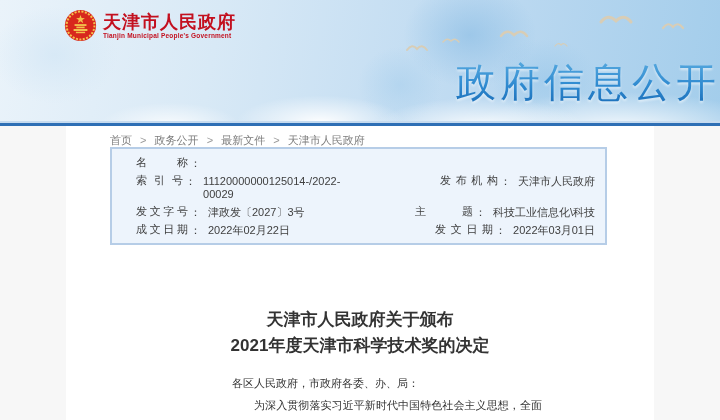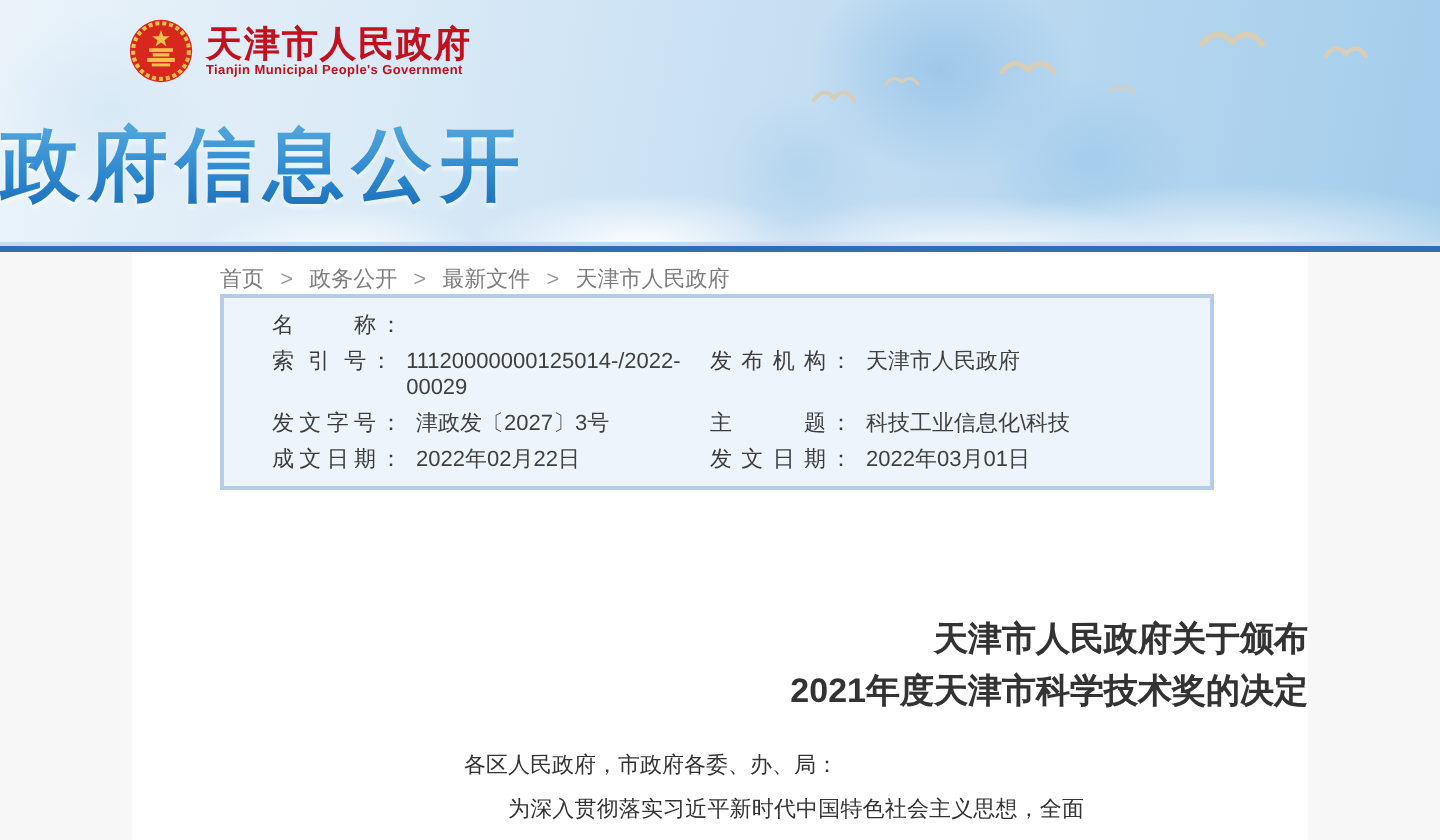--- a/index.html
+++ b/index.html
@@ -23,49 +23,49 @@
       radial-gradient(ellipse 200px 48px at 620px 128px, rgba(255,255,255,.85), rgba(255,255,255,0) 75%); }
   .sep-light { height:2px; background:#c6dbef; }
   .sep-dark  { height:3px; background:#2e6fb5; }
 
   .site-brand { position:absolute; left:64px; top:9px; display:flex; align-items:center; z-index:3; cursor:pointer; }
   .emblem { width:33px; height:33px; }
   .brand-text { margin-left:6px; }
   .brand-cn { font-size:18px; font-weight:bold; color:#c3101f; letter-spacing:1px; line-height:20px; }
   .brand-en { font-size:6.5px; font-weight:bold; color:#c3101f; letter-spacing:.2px; line-height:8px; }
 
-  .banner-title { position:absolute; left:0; right:0; top:55px; text-align:left; z-index:2;
-    font-size:40px; font-weight:bold; letter-spacing:4px;
+  .banner-title { position:absolute; left:0; right:0; top:55px; text-align:right; z-index:2;
+    font-size:40px; font-weight:normal; letter-spacing:4px;
     background:linear-gradient(180deg,#5fb0e2 0%,#2f8ad0 55%,#1668b4 100%);
     -webkit-background-clip:text; background-clip:text;
     -webkit-text-fill-color:transparent; color:transparent;
     filter:drop-shadow(0 2px 1px rgba(255,255,255,.55)); }
 
   .birds { position:absolute; left:405px; top:12px; z-index:2; }
 
   
   .wrapper { width:588px; height:294px; margin:0 auto; background:#ffffff; padding:8px 0 0 44px; }
 
   .breadcrumb { font-size:11px; color:#7d7d7d; line-height:13px; margin-bottom:0; }
   .breadcrumb .bc-item { cursor:pointer; }
   .breadcrumb .bc-sep { margin:0 5px; color:#9a9a9a; }
 
   .meta-box { width:497px; background:#edf4fc; border:2px solid #b6cde7;
     padding:8px 10px 6px 24px; font-size:11px; color:#404040; }
   .meta-row { display:flex; line-height:13px; margin-bottom:5px; }
   .meta-row:last-child { margin-bottom:0; }
   .meta-col-left { flex:0 0 219px; display:flex; }
-  .meta-col-right { flex:1; display:flex; }
+  .meta-col-right { flex:1; display:flex;justify-content:flex-end; }
   .meta-col-full { flex:1; display:flex; }
-  .lbl { display:inline-block; width:52px; text-align:justify; text-align-last:justify; color:#3c3c3c; }
+  .lbl { display:inline-block; width:52px; text-align:justify; text-align-last:justify; color:#3c3c3c;font-family:Liberation Mono, monospace; }
   .lbl-r { width:58px; }
   .colon { margin:0 7px 0 2px; color:#3c3c3c; }
   .val { color:#404040; }
 
-  .doc-title { margin-top:62px; text-align:right; font-size:17px; font-weight:bold;
+  .doc-title { margin-top:62px; text-align:center; font-size:17px; font-weight:bold;
     color:#333; line-height:26px; margin-left:-44px; }
   .doc-body { width:310px; margin:13px auto 0; margin-left:122px; font-size:11px;
     color:#333; line-height:22px; text-align:justify; }
   .para-indent { text-indent:2em; }
 </style>
 </head>
 <body>
 
 <div class="banner">
   <div class="site-brand">

